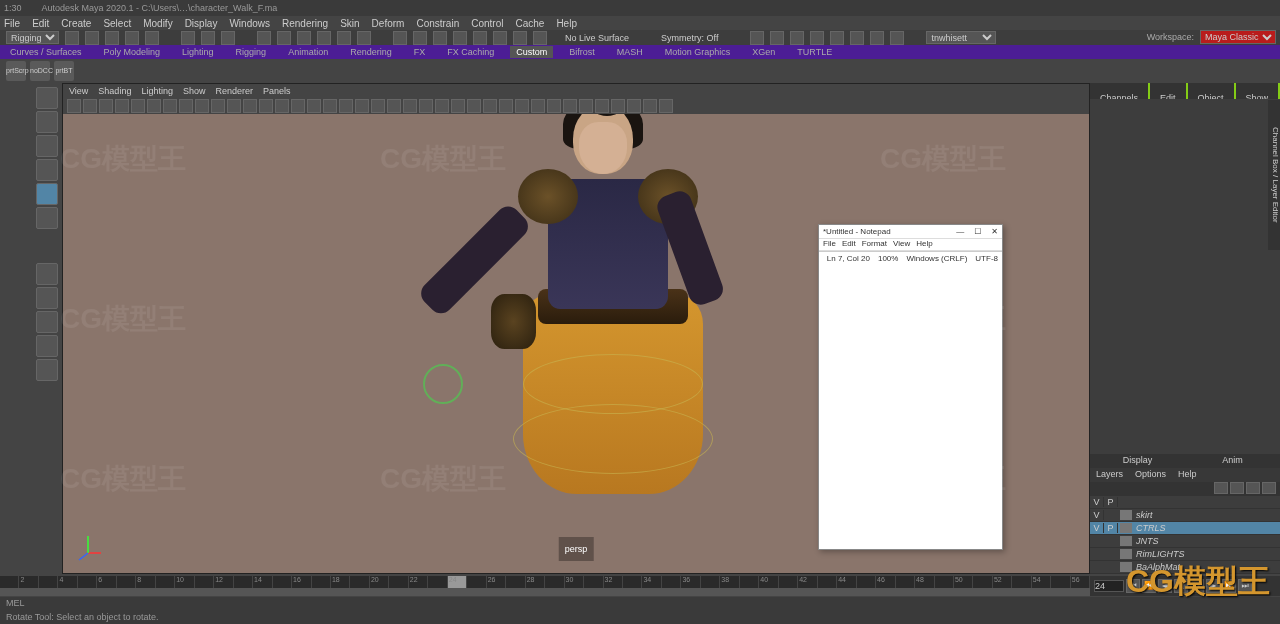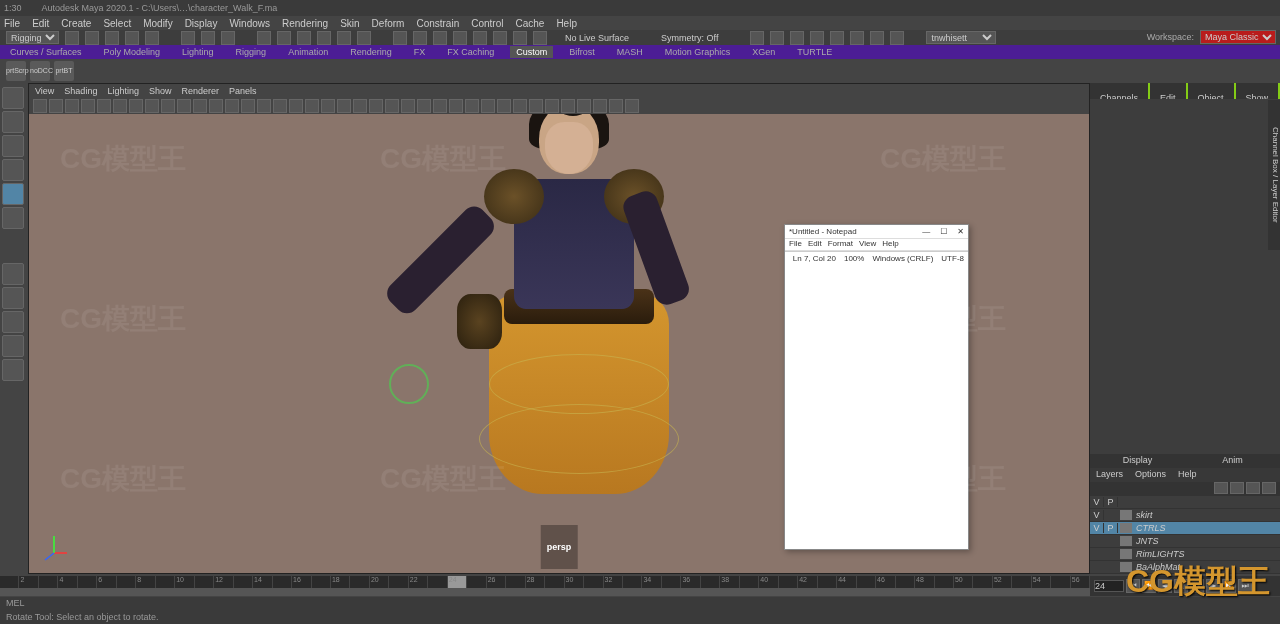--- a/index.html
+++ b/index.html
@@ -10,31 +10,31 @@
 .statusline { position:absolute; bottom:14px; left:0; right:0; height:13px; background:#3a3a3a; font-size:9px; color:#999; padding:0 6px; line-height:13px; }
 .statusline2 { position:absolute; bottom:0; left:0; right:0; height:14px; background:#3a3a3a; font-size:9px; color:#999; padding:0 6px; line-height:14px; }
 .shelfbar { height:15px; background:#3d3d3d; display:flex; align-items:center; gap:6px; padding:0 6px; font-size:9px; }
 .shelfbar select { background:#555; color:#ccc; border:1px solid #666; font-size:9px; height:13px; }
 .shelfbar .ico { width:14px; height:14px; background:#555; border:1px solid #666; }
 .shelftabs { height:14px; background:#4c1d95; display:flex; align-items:center; gap:10px; padding:0 4px; font-size:9px; }
 .shelftabs span { padding:1px 6px; color:#aaa; }
 .shelftabs span.act { background:#555; color:#fff; }
 .shelficons { height:24px; background:#444; display:flex; align-items:center; padding:0 6px; gap:4px; }
 .shelficons .sico { width:20px; height:20px; background:#5a5a5a; border-radius:2px; font-size:7px; line-height:20px; text-align:center; }
-.mainrow { display:flex; height:calc(100% - 133px); }
+.mainrow { display:flex; height:calc(100% - 133px);margin-left:34px; }
 .toolbox { width:28px; background:#444; display:flex; flex-direction:column; gap:2px; padding:4px 2px; }
 .toolbox .tbtn { width:22px; height:22px; background:#555; border:1px solid #666; border-radius:2px; }
 .toolbox .tbtn.act { background:#5285a6; }
 .viewport { flex:1; background:#8a756b; position:relative; border:1px solid #222; }
 .vpmenu { height:14px; background:#444; display:flex; align-items:center; gap:10px; padding:0 6px; font-size:9px; }
 .vpicons { height:16px; background:#444; display:flex; align-items:center; gap:2px; padding:0 4px; }
 .vpicons .vi { width:14px; height:14px; background:#555; border:1px solid #666; }
 .vpcanvas { position:absolute; top:30px; left:0; right:0; bottom:0; background:#8a756b; overflow:hidden; }
 .character { position:absolute; left:380px; top:-20px; width:370px; height:460px; }
-.persp { position:absolute; bottom:4px; left:50%; transform:translateX(-50%); background:rgba(0,0,0,.3); color:#fff; font-size:9px; padding:17px 6px;font-weight:bold; }
+.persp { position:absolute; bottom:12px; left:50%; transform:translateX(-50%); background:rgba(0,0,0,.3); color:#fff; font-size:9px; padding:7px 6px; }
 .axis { position:absolute; bottom:10px; left:10px; width:30px; height:30px; }
 .rightpanel { width:190px; background:#3d3d3d; display:flex; flex-direction:column; }
 .rptabs { height:16px; display:flex; font-size:9px; background:#333; }
 .rptabs span { flex:1; text-align:center; padding:10px; border-right:2px solid #84cc16; }
 .rpbody { flex:1; background:#3d3d3d; }
 .layertabs { height:14px; display:flex; font-size:9px; background:#333; }
 .layertabs span { flex:1; text-align:center; padding:1px; }
 .layeropts { height:14px; display:flex; font-size:9px; background:#383838; }
 .layeropts span { padding:1px 6px; }
 .layerbtns { height:14px; background:#333; display:flex; justify-content:flex-end; gap:2px; padding:0 4px; }

